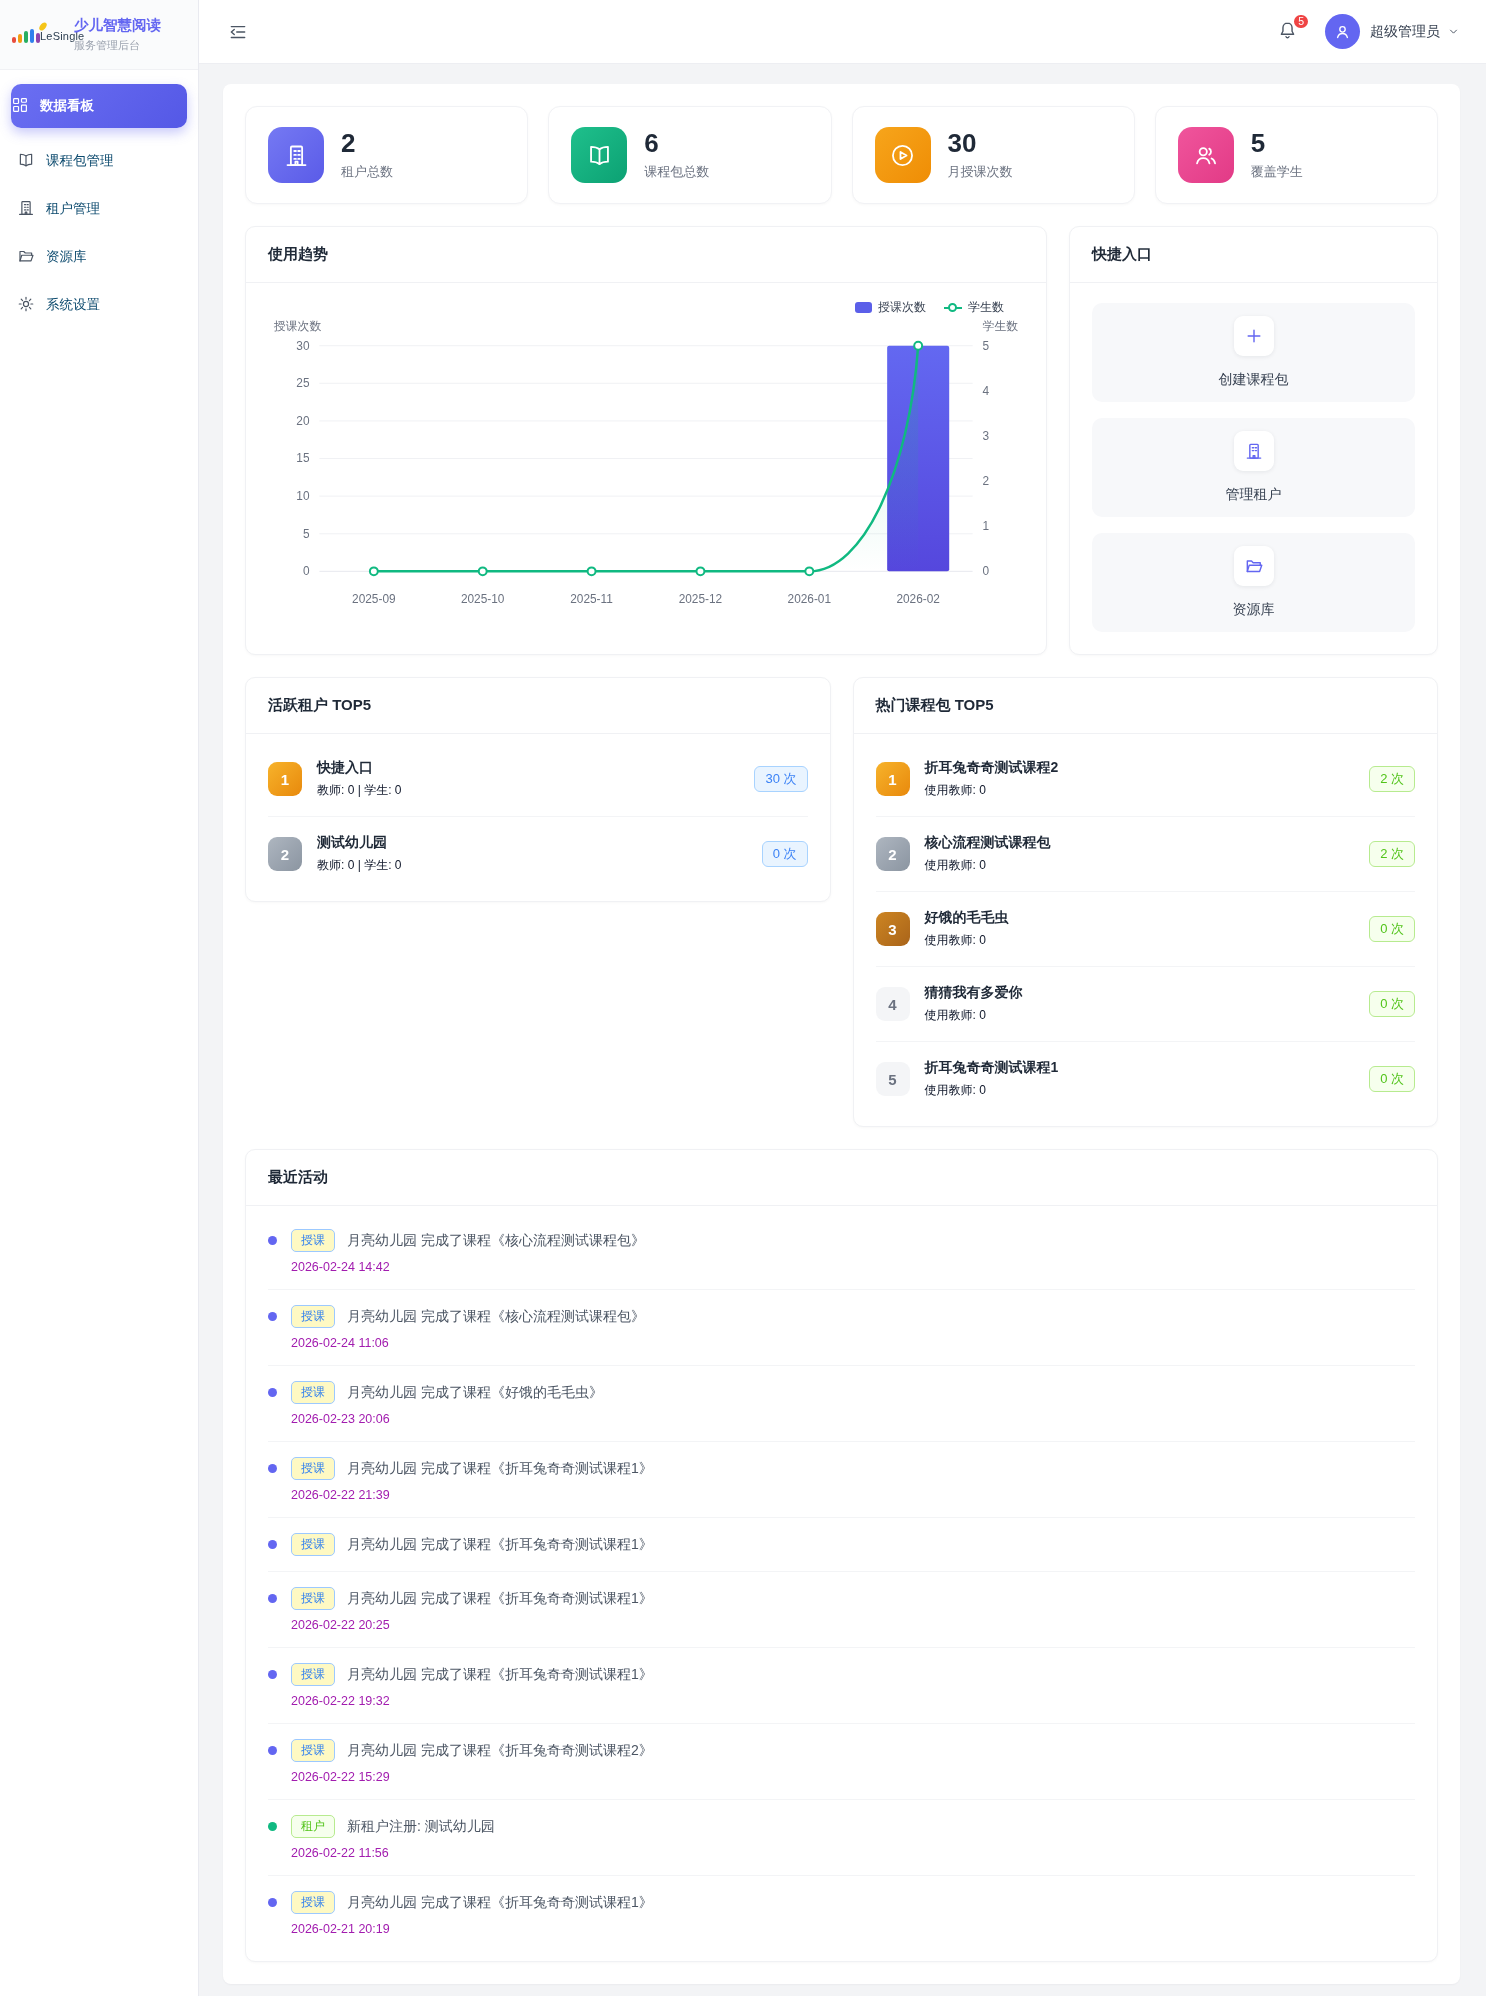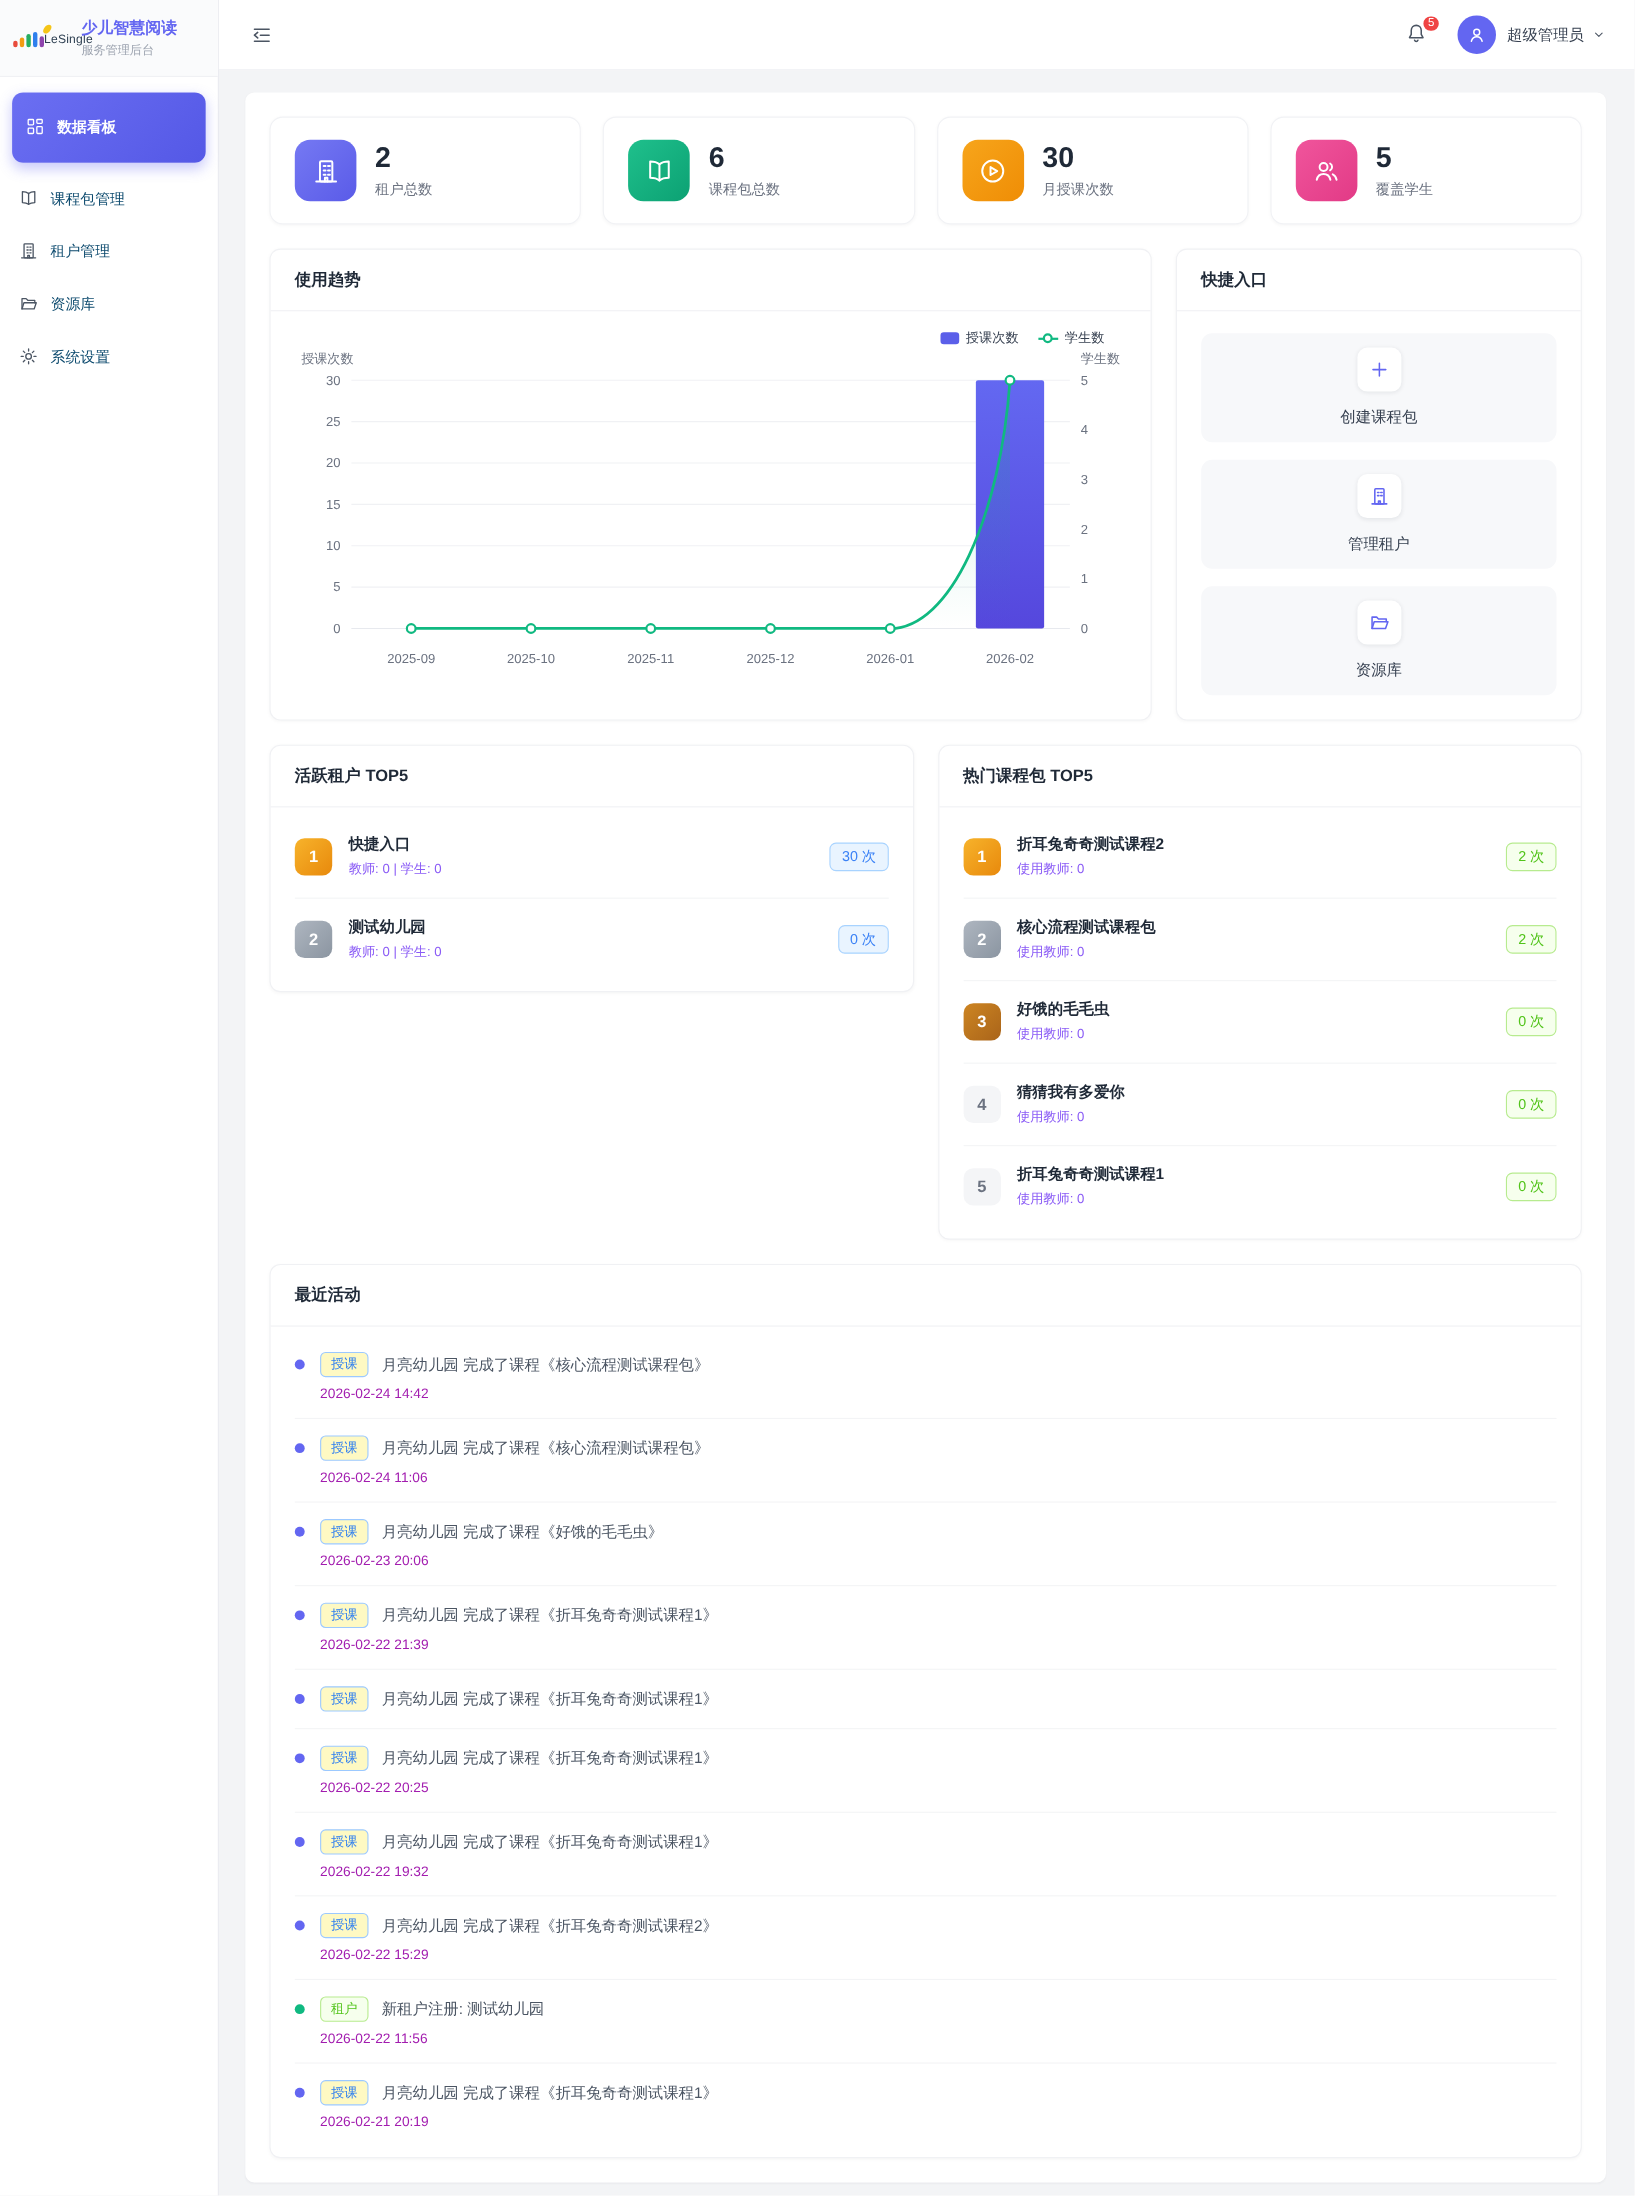--- a/index.html
+++ b/index.html
@@ -18,21 +18,21 @@
   .logo-bars i:nth-child(3){height:12px;background:#27ae60;}
   .logo-bars i:nth-child(4){height:14px;background:#2f80ed;}
   .logo-bars i:nth-child(5){height:10px;background:#8e44ad;}
   .logo-spark { position:absolute; right:-6px; top:-5px; width:6px; height:9px; background:#f5c518; border-radius:60% 40% 60% 40%; transform:rotate(28deg); }
   .logo-word { font-size:11px; color:#2c3e50; margin-top:3px; letter-spacing:.2px; }
   .logo-title { font-size:14.5px; font-weight:700; color:#6366f1; white-space:nowrap; }
   .logo-sub { font-size:11px; color:#9ca3af; margin-top:3px; white-space:nowrap; }
   .menu { padding:12px 0; }
   .menu-item { display:flex; align-items:center; gap:11px; height:46px; padding:0 12px 0 17px; margin:2px 0; font-size:13.5px; color:#0c4a6e; cursor:pointer; }
   .menu-item svg { width:18px; height:18px; stroke:#4b5563; fill:none; stroke-width:1.6; stroke-linecap:round; stroke-linejoin:round; flex:none; }
-  .menu-item.active { margin:2px 11px 10px; padding:0 12px; border-radius:10px; height:64px;
+  .menu-item.active { margin:2px 11px 10px; padding:0 0; border-radius:10px; height:44px;
     background:linear-gradient(135deg,#6b6ff2,#5458e6); color:#fff; box-shadow:0 5px 12px rgba(99,102,241,.35); font-weight:600; }
   .menu-item.active svg { stroke:#fff; }
 
   
   .main { flex:1; display:flex; flex-direction:column; min-width:0; }
   .topbar { height:64px; flex:none; background:#fff; border-bottom:1px solid #edeef2; display:flex; align-items:center; padding:0 26px; }
   .collapse-btn { width:26px; height:26px; display:flex; align-items:center; justify-content:center; cursor:pointer; }
   .collapse-btn svg { width:20px; height:20px; stroke:#4b5563; fill:none; stroke-width:1.7; stroke-linecap:round; stroke-linejoin:round; }
   .topbar-right { margin-left:auto; display:flex; align-items:center; }
   .bell-wrap { position:relative; width:24px; height:24px; cursor:pointer; }
@@ -89,21 +89,21 @@
   .list-body { padding:8px 22px 10px; }
   .top5-item { display:flex; align-items:center; gap:15px; padding:17px 0; border-bottom:1px solid #f3f4f6; }
   .top5-item:last-child { border-bottom:none; }
   .rank { width:34px; height:34px; border-radius:9px; display:flex; align-items:center; justify-content:center; font-weight:700; font-size:15px; color:#fff; flex:none; }
   .rank-1 { background:linear-gradient(135deg,#f7b32b,#e8890c); }
   .rank-2 { background:linear-gradient(135deg,#aeb6c0,#8b95a1); }
   .rank-3 { background:linear-gradient(135deg,#cd8522,#a9641a); }
   .rank-4,.rank-5 { background:#f4f5f7; color:#6b7280; font-weight:600; }
   .top5-info { display:flex; flex-direction:column; min-width:0; }
   .top5-name { font-size:14px; font-weight:600; color:#1f2937; }
-  .top5-meta { font-size:12px; color:#8b5cf6; margin-top:5px; }
+  .top5-meta { font-size:12px; color:#0f172a; margin-top:5px; }
   .count-badge { margin-left:auto; font-size:13px; padding:3px 10px; border-radius:6px; border:1px solid transparent; flex:none; }
   .theme-blue .count-badge { background:#e9f4ff; border-color:#a8d3ff; color:#3b82f6; }
   .theme-green .count-badge { background:#f6ffed; border-color:#b7eb8f; color:#52c41a; }
 
   
   .activity-card { margin-top:22px; }
   .act-item { padding:15px 0; border-bottom:1px solid #f3f4f6; }
   .act-item:last-child { border-bottom:none; }
   .act-row { display:flex; align-items:center; }
   .act-dot { width:9px; height:9px; border-radius:50%; flex:none; margin-right:14px; }

